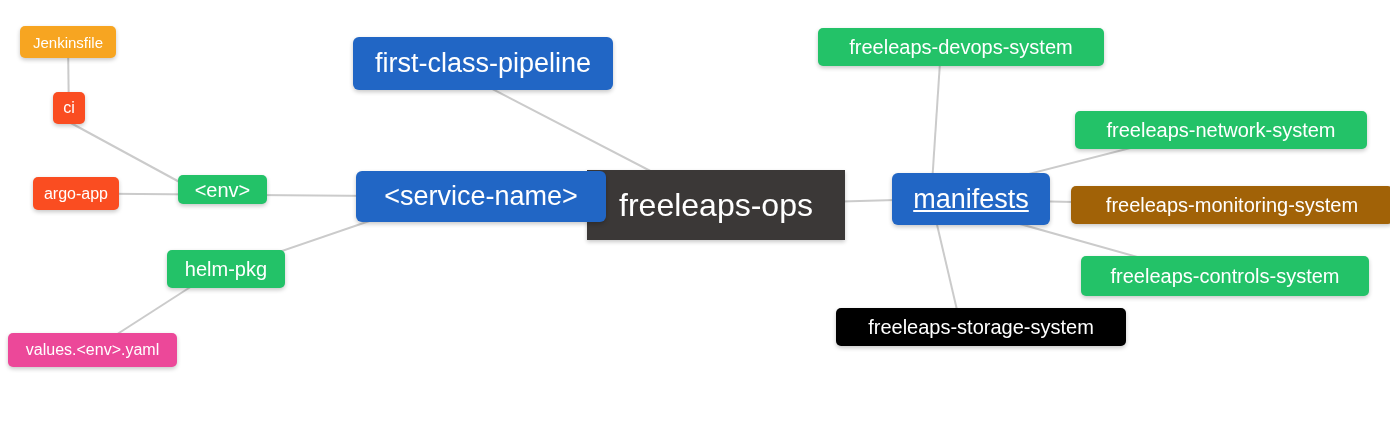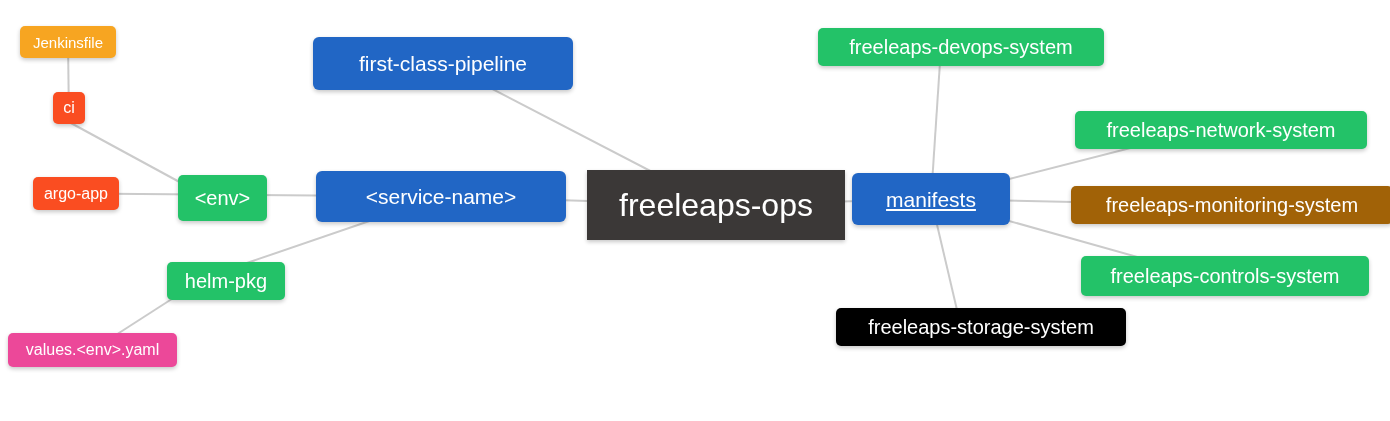--- a/index.html
+++ b/index.html
@@ -38,21 +38,21 @@
     justify-content: center;
     color: #ffffff;
     white-space: nowrap;
     border-radius: 6px;
     box-shadow: 0 2px 4px rgba(0,0,0,0.22);
     cursor: pointer;
     line-height: 1;
     user-select: none;
   }
   .depth0 { font-size: 32px; border-radius: 0; }
-  .depth1 { font-size: 21px; }
+  .depth1 { font-size: 27px; margin-left: 40px; }
   .depth2 { font-size: 20px; border-radius: 5px; margin-left: 20px; }
   .depth3 { font-size: 16px; border-radius: 5px; }
   .depth4 { font-size: 15px; border-radius: 5px; }
 </style>
 </head>
 <body>
 
 <div id="stage">
   <svg id="edge-layer" viewBox="0 0 1390 421">
       <line x1="68" y1="42" x2="69" y2="122" stroke="#cbcbcb" stroke-width="2"></line>
@@ -68,22 +68,22 @@
       <line x1="931" y1="199" x2="1201" y2="130" stroke="#cbcbcb" stroke-width="2"></line>
       <line x1="931" y1="199" x2="1212" y2="205" stroke="#cbcbcb" stroke-width="2"></line>
       <line x1="931" y1="199" x2="1205" y2="276" stroke="#cbcbcb" stroke-width="2"></line>
       <line x1="931" y1="199" x2="961" y2="327" stroke="#cbcbcb" stroke-width="2"></line>
     </svg>
   <div id="node-layer">
       <div class="node depth0" style="left: 587px; top: 170px; width: 258px; height: 70px; background: rgb(59, 56, 55);">freeleaps-ops</div>
       <div class="node depth1" style="left: 313px; top: 37px; width: 260px; height: 53px; background: rgb(33, 102, 197);">first-class-pipeline</div>
       <div class="node depth1" style="left: 316px; top: 171px; width: 250px; height: 51px; background: rgb(33, 102, 197);">&lt;service-name&gt;</div>
       <div class="node depth1" style="left: 852px; top: 173px; width: 158px; height: 52px; background: rgb(33, 102, 197); text-decoration: underline;">manifests</div>
-      <div class="node depth2" style="left: 158px; top: 175px; width: 89px; height: 46px; background: rgb(35, 194, 104);">&lt;env&gt;</div>
-      <div class="node depth2" style="left: 147px; top: 262px; width: 118px; height: 38px; background: rgb(35, 194, 104);">helm-pkg</div>
+      <div class="node depth2" style="left: 158px; top: 175px; width: 89px; height: 29px; background: rgb(35, 194, 104);">&lt;env&gt;</div>
+      <div class="node depth2" style="left: 147px; top: 250px; width: 118px; height: 38px; background: rgb(35, 194, 104);">helm-pkg</div>
       <div class="node depth3" style="left: 53px; top: 92px; width: 32px; height: 32px; background: rgb(250, 77, 33);">ci</div>
       <div class="node depth3" style="left: 33px; top: 177px; width: 86px; height: 33px; background: rgb(250, 77, 33);">argo-app</div>
       <div class="node depth3" style="left: 8px; top: 333px; width: 169px; height: 34px; background: #ec4899;">values.&lt;env&gt;.yaml</div>
       <div class="node depth4" style="left: 20px; top: 26px; width: 96px; height: 32px; background: rgb(247, 165, 33);">Jenkinsfile</div>
       <div class="node depth2" style="left: 798px; top: 28px; width: 286px; height: 38px; background: rgb(35, 194, 104);">freeleaps-devops-system</div>
       <div class="node depth2" style="left: 1055px; top: 111px; width: 292px; height: 38px; background: rgb(35, 194, 104);">freeleaps-network-system</div>
       <div class="node depth2" style="left: 1051px; top: 186px; width: 322px; height: 38px; background: #a16207;">freeleaps-monitoring-system</div>
       <div class="node depth2" style="left: 1061px; top: 256px; width: 288px; height: 40px; background: rgb(35, 194, 104);">freeleaps-controls-system</div>
       <div class="node depth2" style="left: 816px; top: 308px; width: 290px; height: 38px; background: #000000;">freeleaps-storage-system</div>
     </div>

